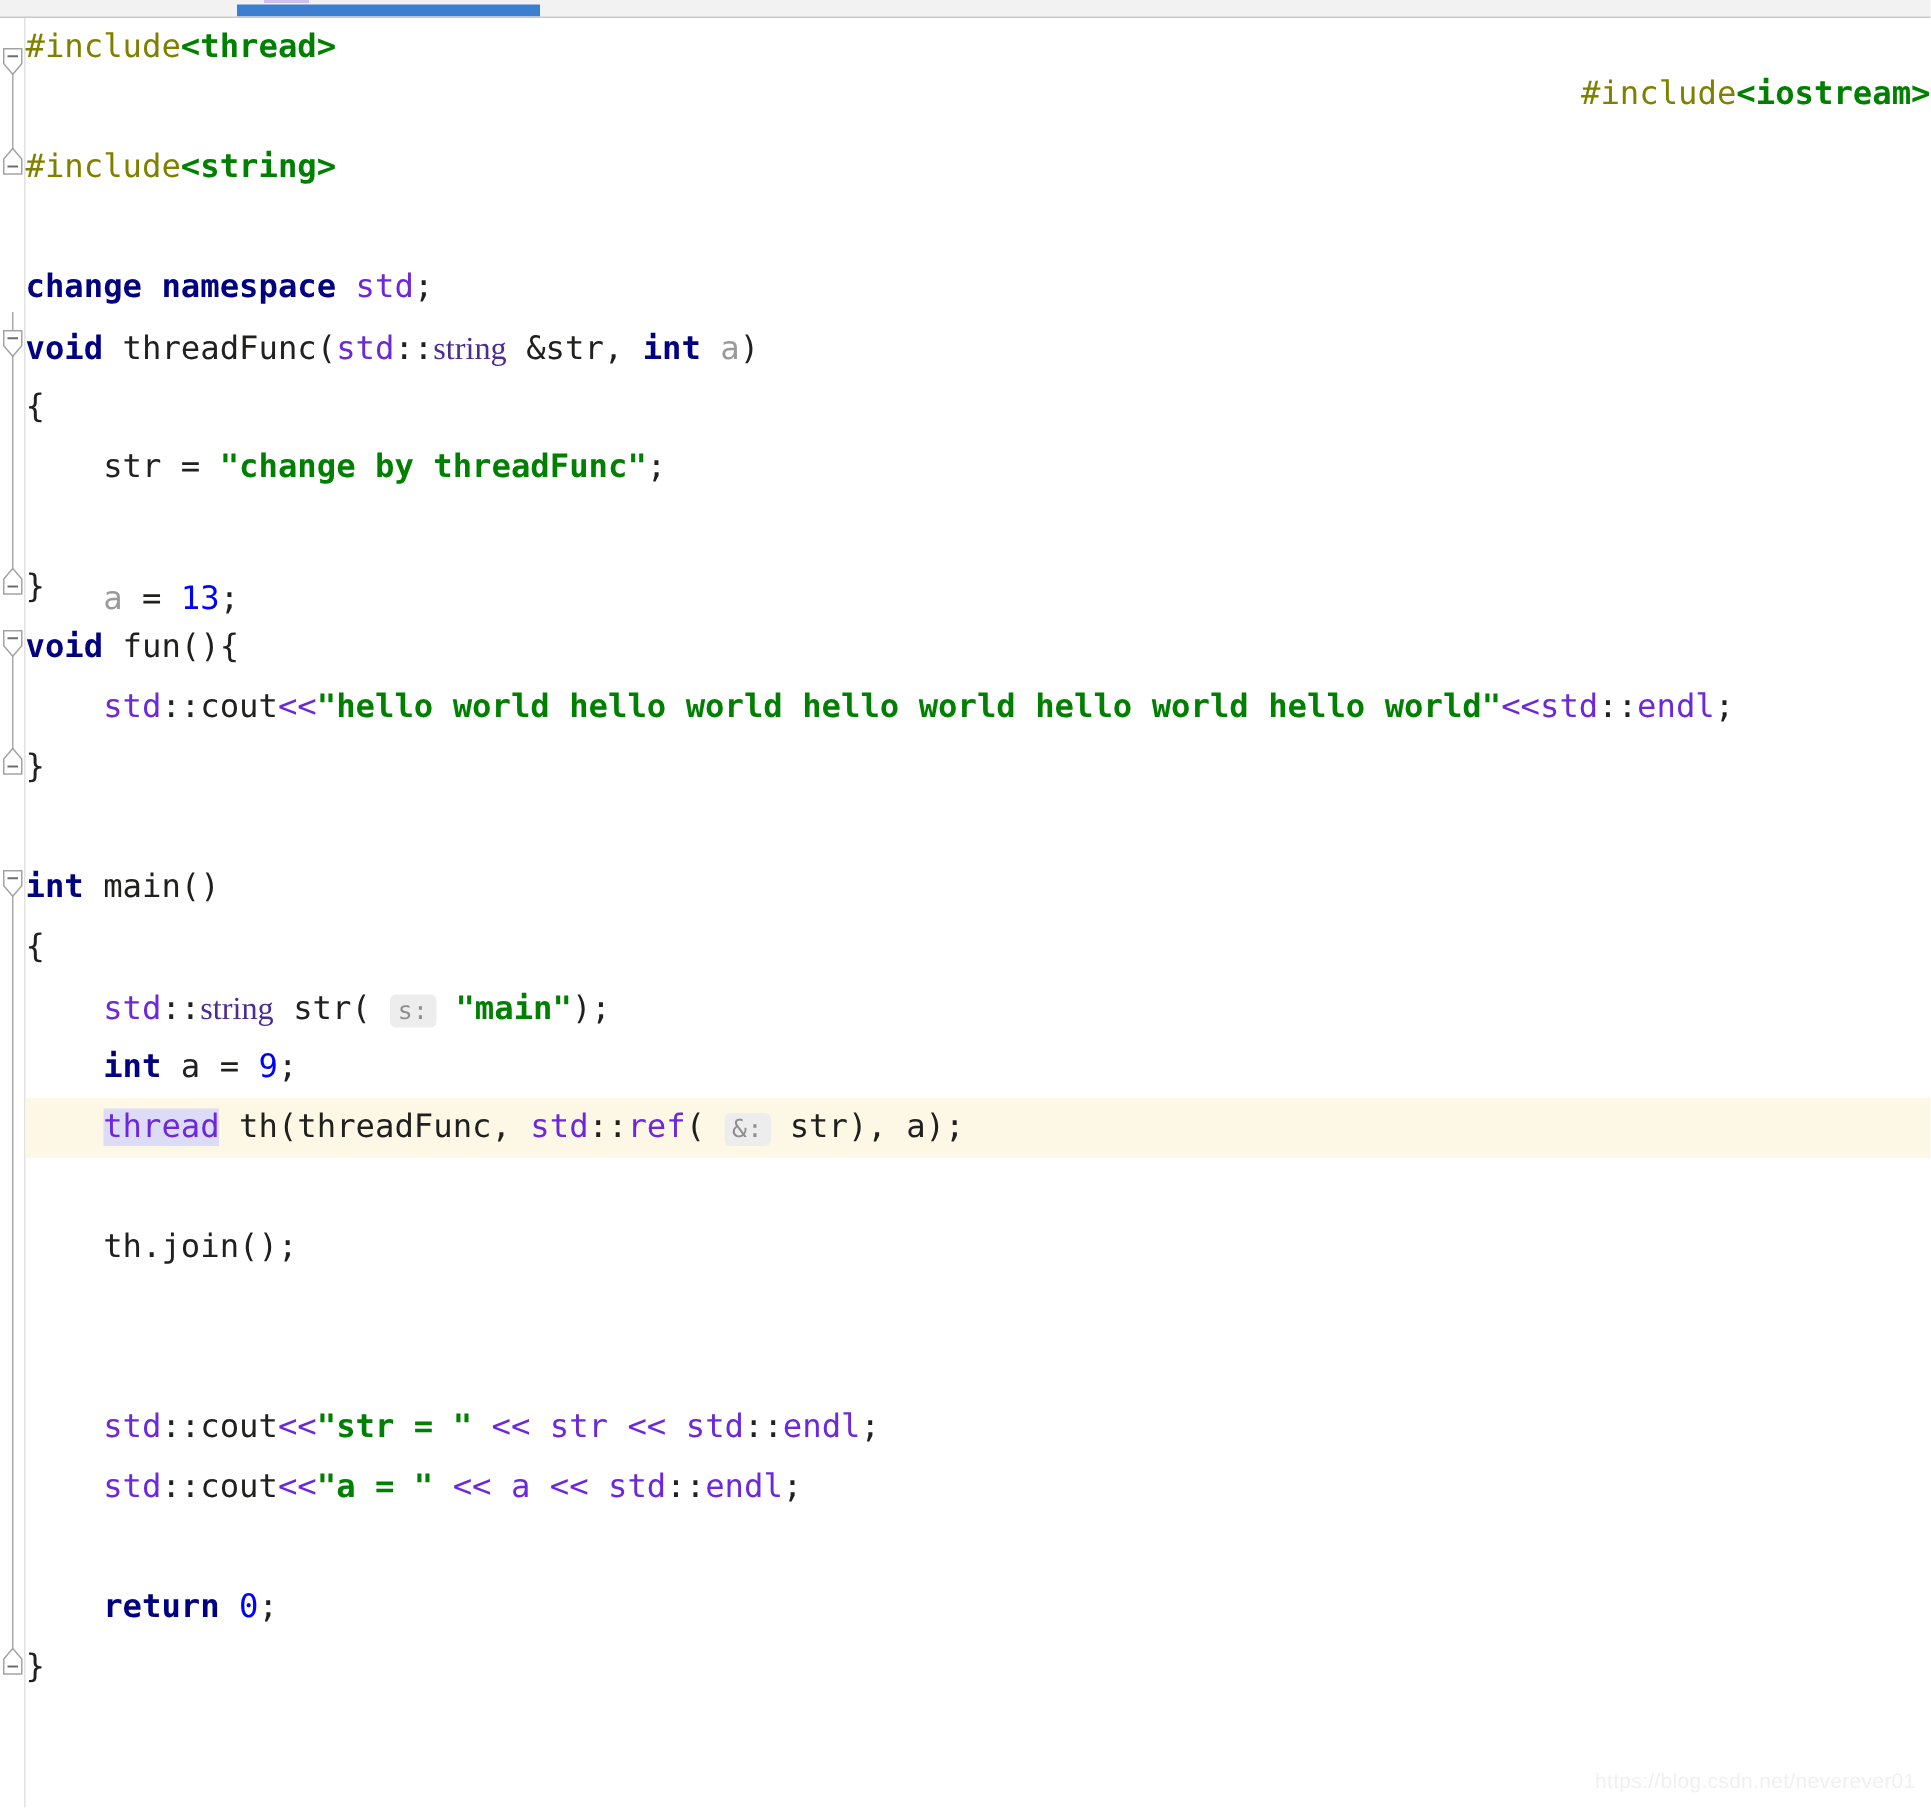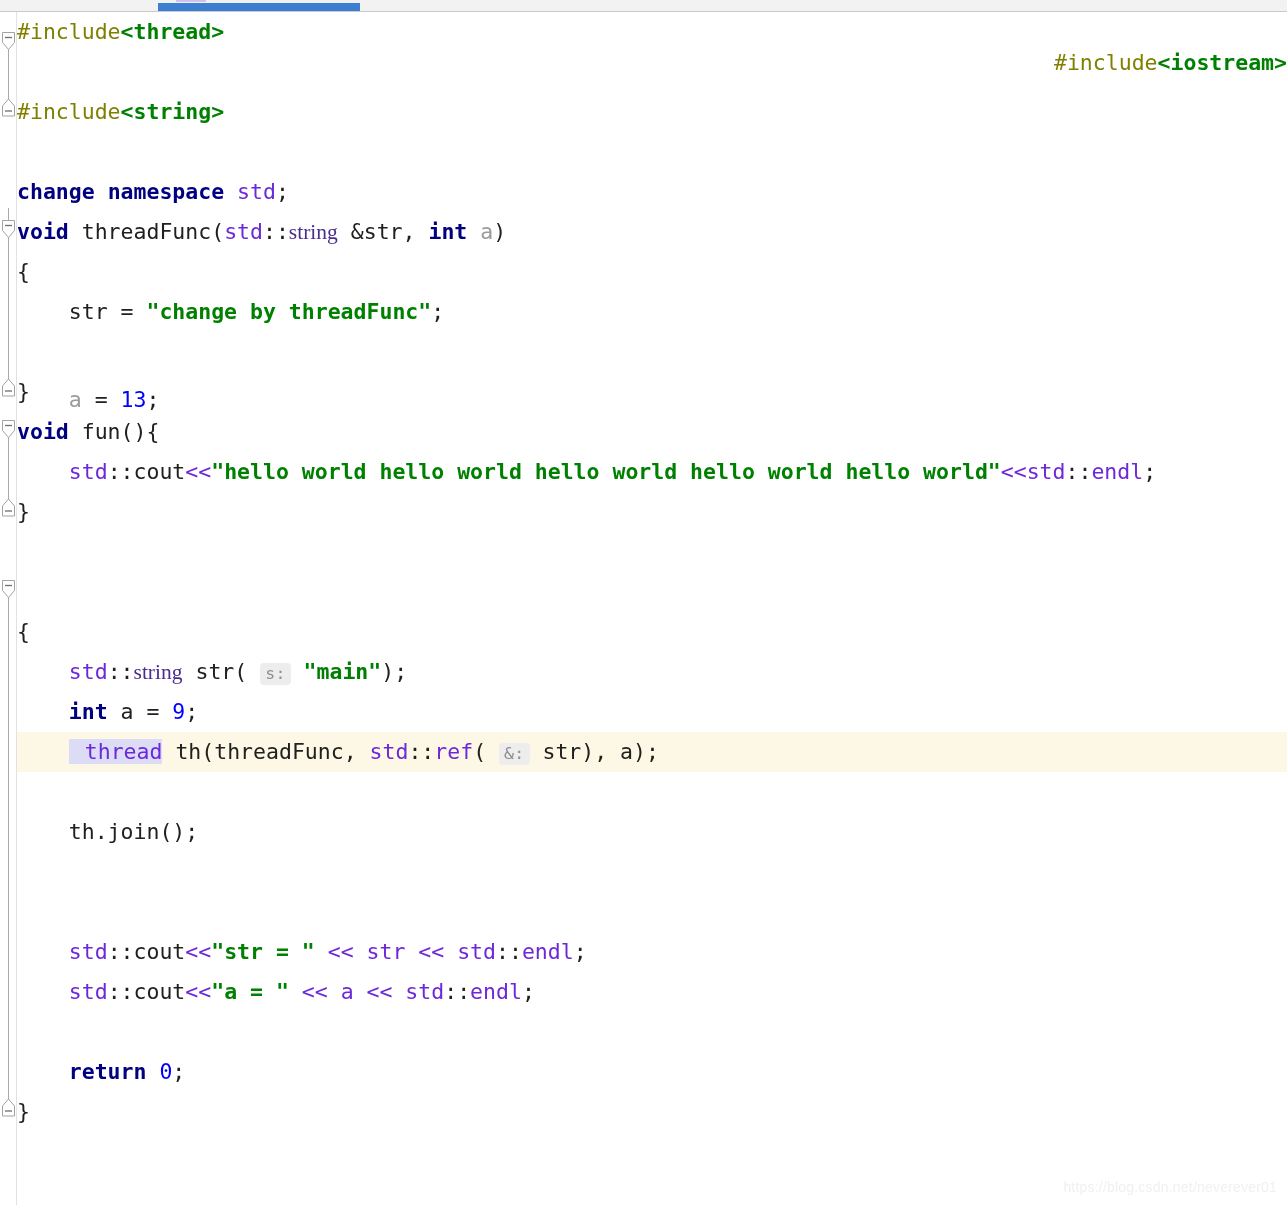--- a/index.html
+++ b/index.html
@@ -107,21 +107,21 @@
   .kw      { color: #000080; font-weight: bold; }   
   .pp      { color: #808000; }                      
   .ppfile  { color: #008000; font-weight: bold; }   
   .str     { color: #008000; font-weight: bold; }   
   .num     { color: #0000ff; }                      
   .ns      { color: #6d28d9; }                      
   .typ     { color: #20201f; }                      
   .cls     { color: #4b2c91; font-family: Liberation Serif, serif; }                      
   .op      { color: #20201f; }
   .grey    { color: #9a9a9a; }                      
-  .hl      { background: #dcdcf7; padding-left: 16px; }                 
+  .hl      { background: #dcdcf7; }                 
 
   
   .hint {
     background: #ededed;
     color: #8f8f8f;
     border-radius: 4px;
     padding: 1px 5px 2px 5px;
     font-size: 16.5px;
     font-style: normal;
     letter-spacing: 0.3px;
@@ -226,20 +226,21 @@
     <div class="line" style="top:360px;"><span class="typ">}</span></div>
 
     <div class="line" style="top:400px;"><span class="kw">void</span><span class="typ"> fun(){</span></div>
 
     <div class="line" style="top:440px;"><span>    </span><span class="ns">std</span><span class="op">::</span><span class="typ">cout</span><span class="ns">&lt;&lt;</span><span class="str">"hello world hello world hello world hello world hello world"</span><span class="ns">&lt;&lt;</span><span class="ns">std</span><span class="op">::</span><span class="ns">endl</span><span class="op">;</span></div>
 
     <div class="line" style="top:480px;"><span class="typ">}</span></div>
 
     <div class="line" style="top:520px;"></div>
 
+    <div class="line" style="top:560px;"><span class="kw">int</span><span class="typ"> main()</span></div>
 
     <div class="line" style="top:600px;"><span class="typ">{</span></div>
 
     <div class="line" style="top:640px;"><span>    </span><span class="ns">std</span><span class="op">::</span><span class="cls">string</span><span class="typ"> str( </span><span class="hint">s:</span> <span class="str">"main"</span><span class="typ">);</span></div>
 
     <div class="line" style="top:680px;">    <span class="kw">int</span><span class="typ"> a = </span><span class="num">9</span><span class="op">;</span></div>
 
     <div class="line" style="top:720px;">    <span class="ns hl">thread</span><span class="typ"> th(threadFunc, </span><span class="ns">std</span><span class="op">::</span><span class="ns">ref</span><span class="typ">( </span><span class="hint">&amp;:</span><span class="typ"> str), a);</span></div>
 
 

